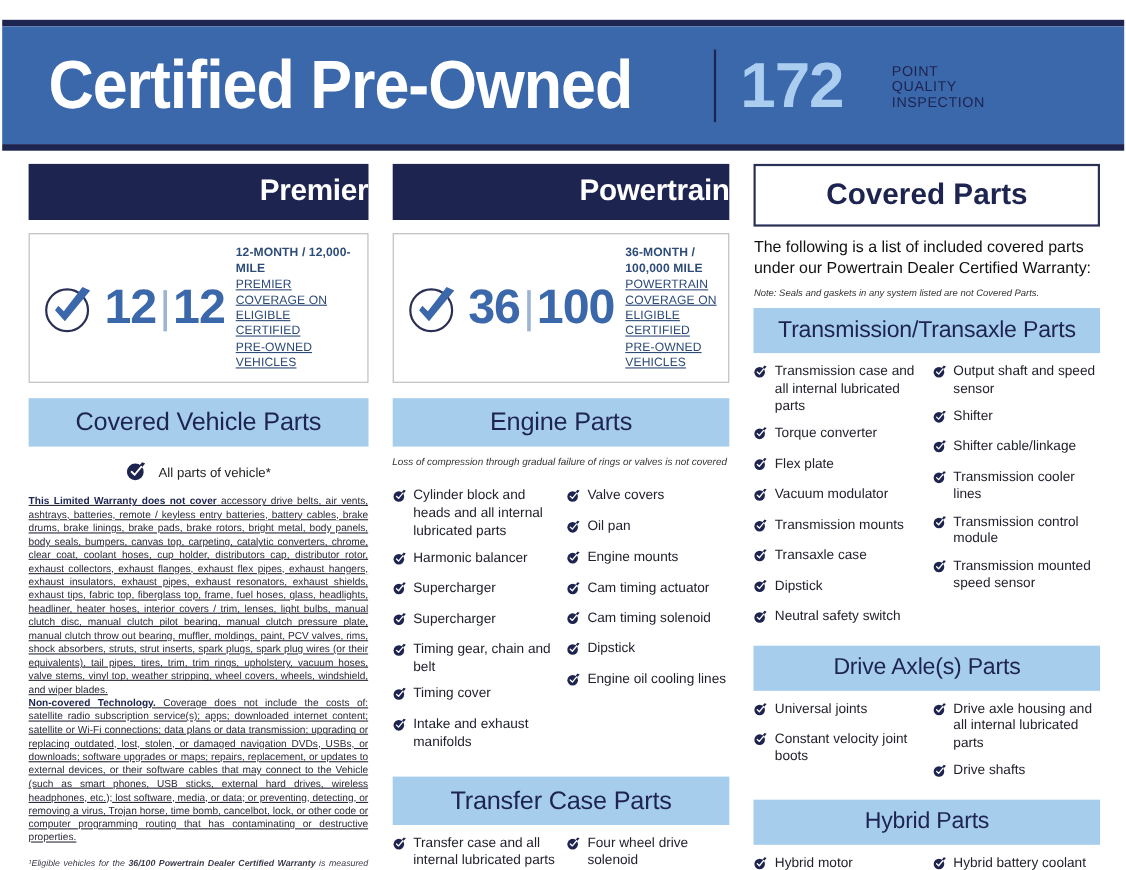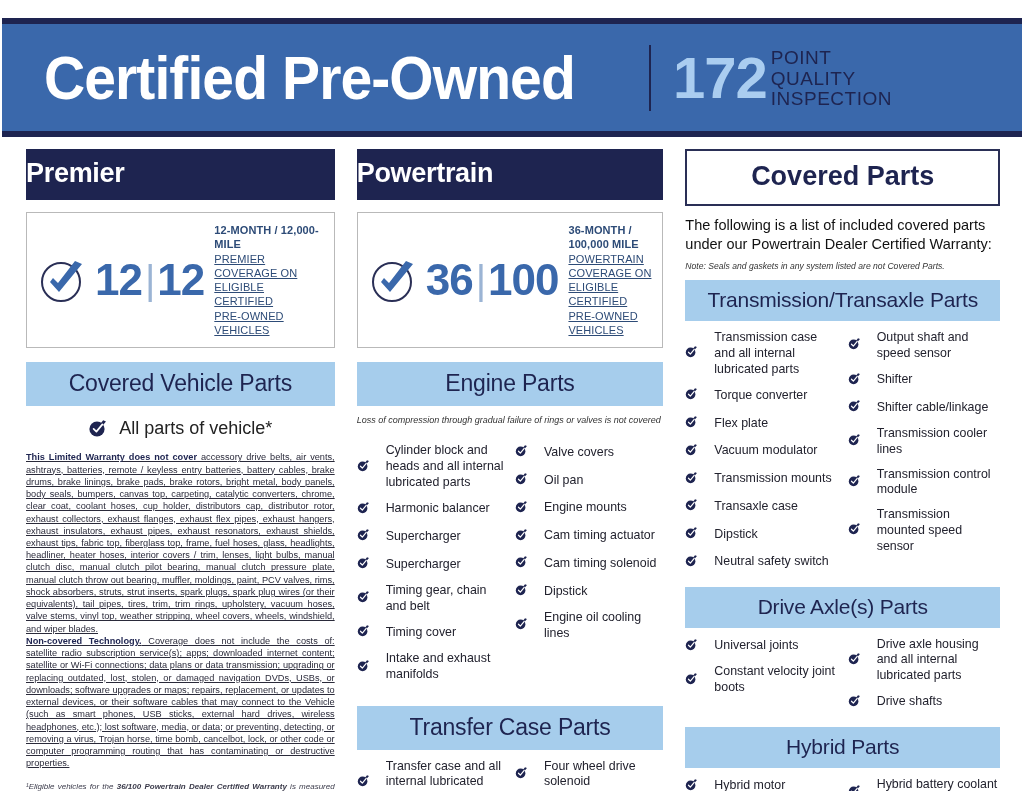--- a/index.html
+++ b/index.html
@@ -24,32 +24,32 @@
     letter-spacing:-1px; line-height:1; flex:0 0 auto;
     font-family:"Liberation Sans", sans-serif;
     transform: scaleX(0.92); transform-origin:left center;
   }
   .hdr-div { width:2px; height:66px; background:#1e2450; margin:0 22px 0 28px; }
   .hdr-172 {
     color:#aacdf0; font-size:58px; font-weight:bold; line-height:1;
     letter-spacing:-1px;
   }
   .hdr-pqi { margin-left:4px; line-height:1.08; padding-top:3px; }
-  .hdr-pqi div { color:#1e2450; font-size:19px; letter-spacing:0.5px; }
+  .hdr-pqi div { color:#1e2450; font-size:13px; letter-spacing:0.5px;margin-left:40px; }
 
   
   .cols { display:flex; gap:0; padding: 12px 14px 0 14px; }
   .col { }
   .col-left   { width:330px; padding:0 8px 0 12px; }
   .col-mid    { width:330px; padding:0 8px 0 14px; }
   .col-right  { width:340px; padding:0 10px 0 14px; }
 
   
   .pill-navy {
-    background:#1e2450; color:#fff; text-align:left;
+    background:#1e2450; color:#fff; text-align:right;
     font-size:27px; font-weight:bold; padding:9px 0 11px 0;
     letter-spacing:-0.3px;
   }
   .pill-outline {
     border:2px solid #2a2f56; color:#1e2450; text-align:center;
     font-size:27px; font-weight:bold; padding:10px 0 12px 0; background:#fff;
   }
 
   
   .badge-box {
@@ -67,21 +67,21 @@
   .badge-text .b2 { font-size:11px; letter-spacing:0.1px;text-decoration:underline; }
 
   
   .sec-head {
     background:#a6cdec; color:#1e2450; text-align:center;
     font-size:23px; padding:8px 0 9px 0; letter-spacing:-0.2px;
   }
   .sec-head.sm { font-size:21px; }
 
   
-  .allparts { text-align:center; padding:12px 0 6px 0; font-size:18px; color:#222; }
+  .allparts { text-align:center; padding:12px 0 6px 0; font-size:12px; color:#222; }
   .allparts .mini { display:inline-block; vertical-align:-4px; margin-right:7px; }
 
   .fineprint {
     font-size:9.2px; line-height:1.33; color:#2a2a3a; text-align:justify;
     margin-top:2px;
     text-decoration:underline;
   }
   .fineprint b { color:#1e2450; }
   .footnote {
     font-size:8px; line-height:1.38; color:#3a3a4a; font-style:italic;
@@ -90,21 +90,21 @@
   .footnote b { font-style:italic; }
 
   .note-it { font-size:8.6px; font-style:italic; color:#333; margin:8px 0 9px 0; }
   .intro { font-size:14.5px; color:#111; line-height:1.28; margin-top:10px; }
   .caption-it { font-size:9px; font-style:italic; color:#333; margin:9px 0 9px 0; }
 
   
   .clist { display:flex; gap:10px; padding-top:9px; }
   .clist .ccol { flex:1 1 0; min-width:0; }
   .citem {
-    display:flex; align-items:center; gap:16px;
+    display:flex; align-items:flex-start; gap:6px;
     font-size:12.4px; color:#22222e; line-height:1.27; margin-bottom:9px;
   }
   .citem .ctxt { flex:1 1 auto; }
   .tick { flex:0 0 auto; margin-top:1px; }
   .spacer-sm { height:6px; }
 </style>
 </head>
 <body>
 
 <div class="page">

